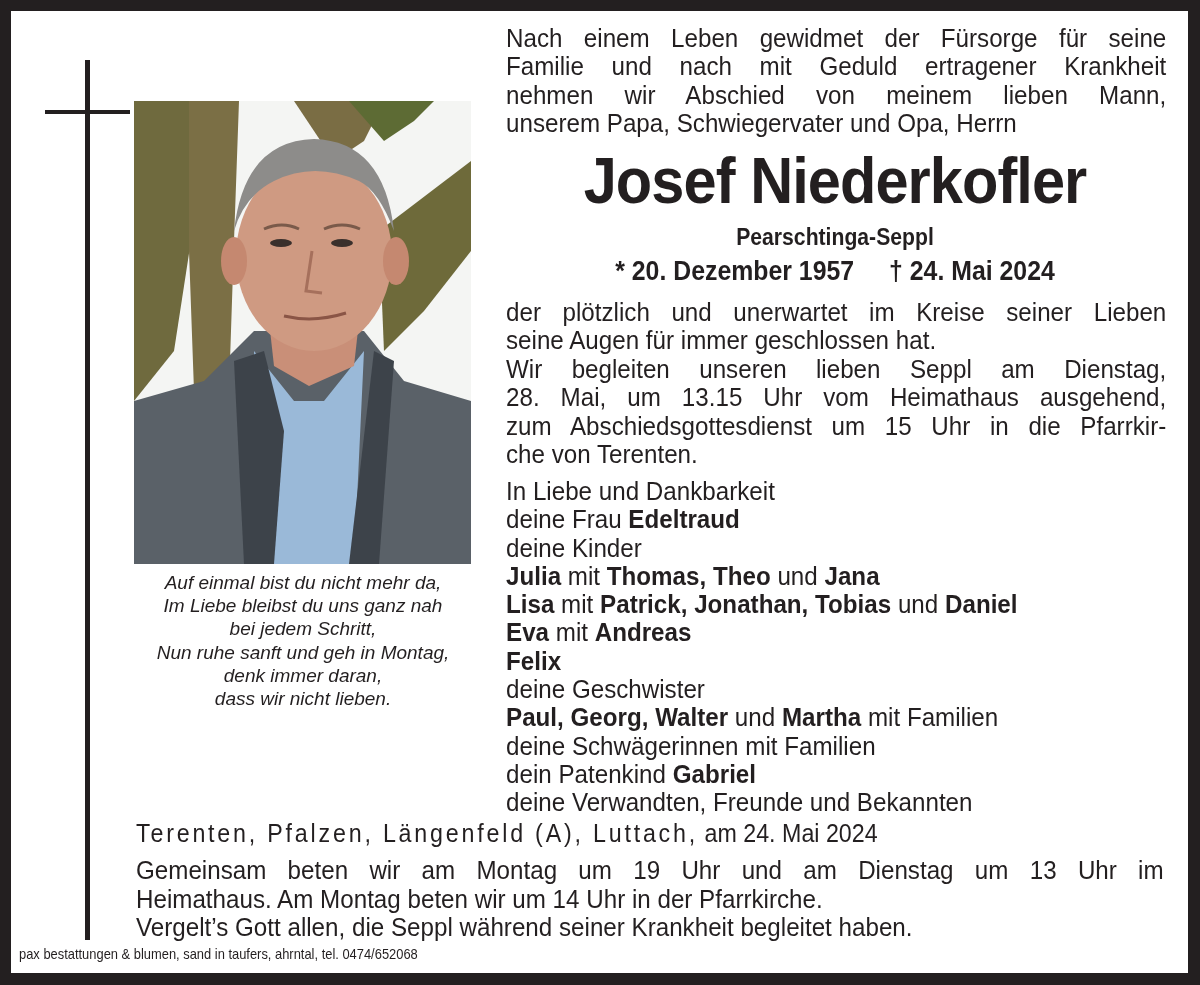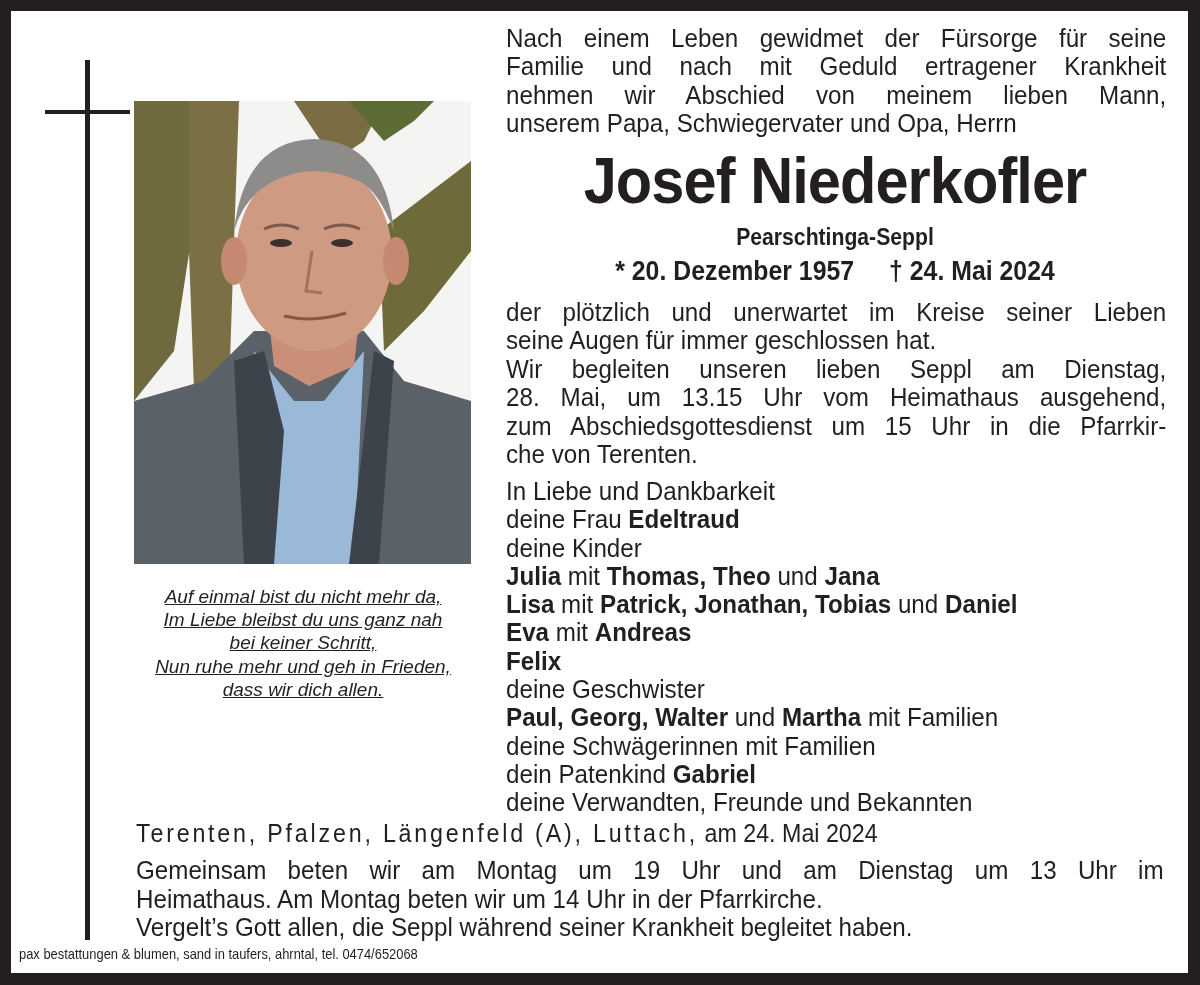--- a/index.html
+++ b/index.html
@@ -126,26 +126,27 @@
       <ellipse cx="147" cy="142" rx="11" ry="4" fill="#3a302c"></ellipse>
       <ellipse cx="208" cy="142" rx="11" ry="4" fill="#3a302c"></ellipse>
       <path d="M130 128 Q148 120 165 128" stroke="#7a5a4a" stroke-width="3" fill="none"></path>
       <path d="M190 128 Q208 120 226 128" stroke="#7a5a4a" stroke-width="3" fill="none"></path>
 
       <path d="M178 150 L172 190 L188 192" stroke="#a6705c" stroke-width="3" fill="none"></path>
       <path d="M150 215 Q180 222 212 212" stroke="#8a5546" stroke-width="3" fill="none"></path>
     </svg>
   </div>
 
-  <div class="poem" style="left:117px;top:574px;text-decoration:underline;">
+  <div class="poem" style="left:117px;top:560px;">
     <div>Auf einmal bist du nicht mehr da,</div>
     <div>Im Liebe bleibst du uns ganz nah</div>
-    <div>bei keiner Schritt,</div>
-    <div>Nun ruhe mehr und geh in Frieden,</div>
-    <div>dass wir dich allen.</div>
+    <div>bei jedem Schritt,</div>
+    <div>Nun ruhe sanft und geh in Montag,</div>
+    <div>denk immer daran,</div>
+    <div>dass wir nicht lieben.</div>
   </div>
 
   <div class="intro" style="left:495px;top:13px;">
     <span class="line">Nach einem Leben gewidmet der Fürsorge für seine</span>
     <span class="line">Familie und nach mit Geduld ertragener Krankheit</span>
     <span class="line">nehmen wir Abschied von meinem lieben Mann,</span>
     <span class="line last">unserem Papa, Schwiegervater und Opa, Herrn</span>
   </div>
 
   <div class="name" style="left:489px;top:135px;">Josef Niederkofler</div>

